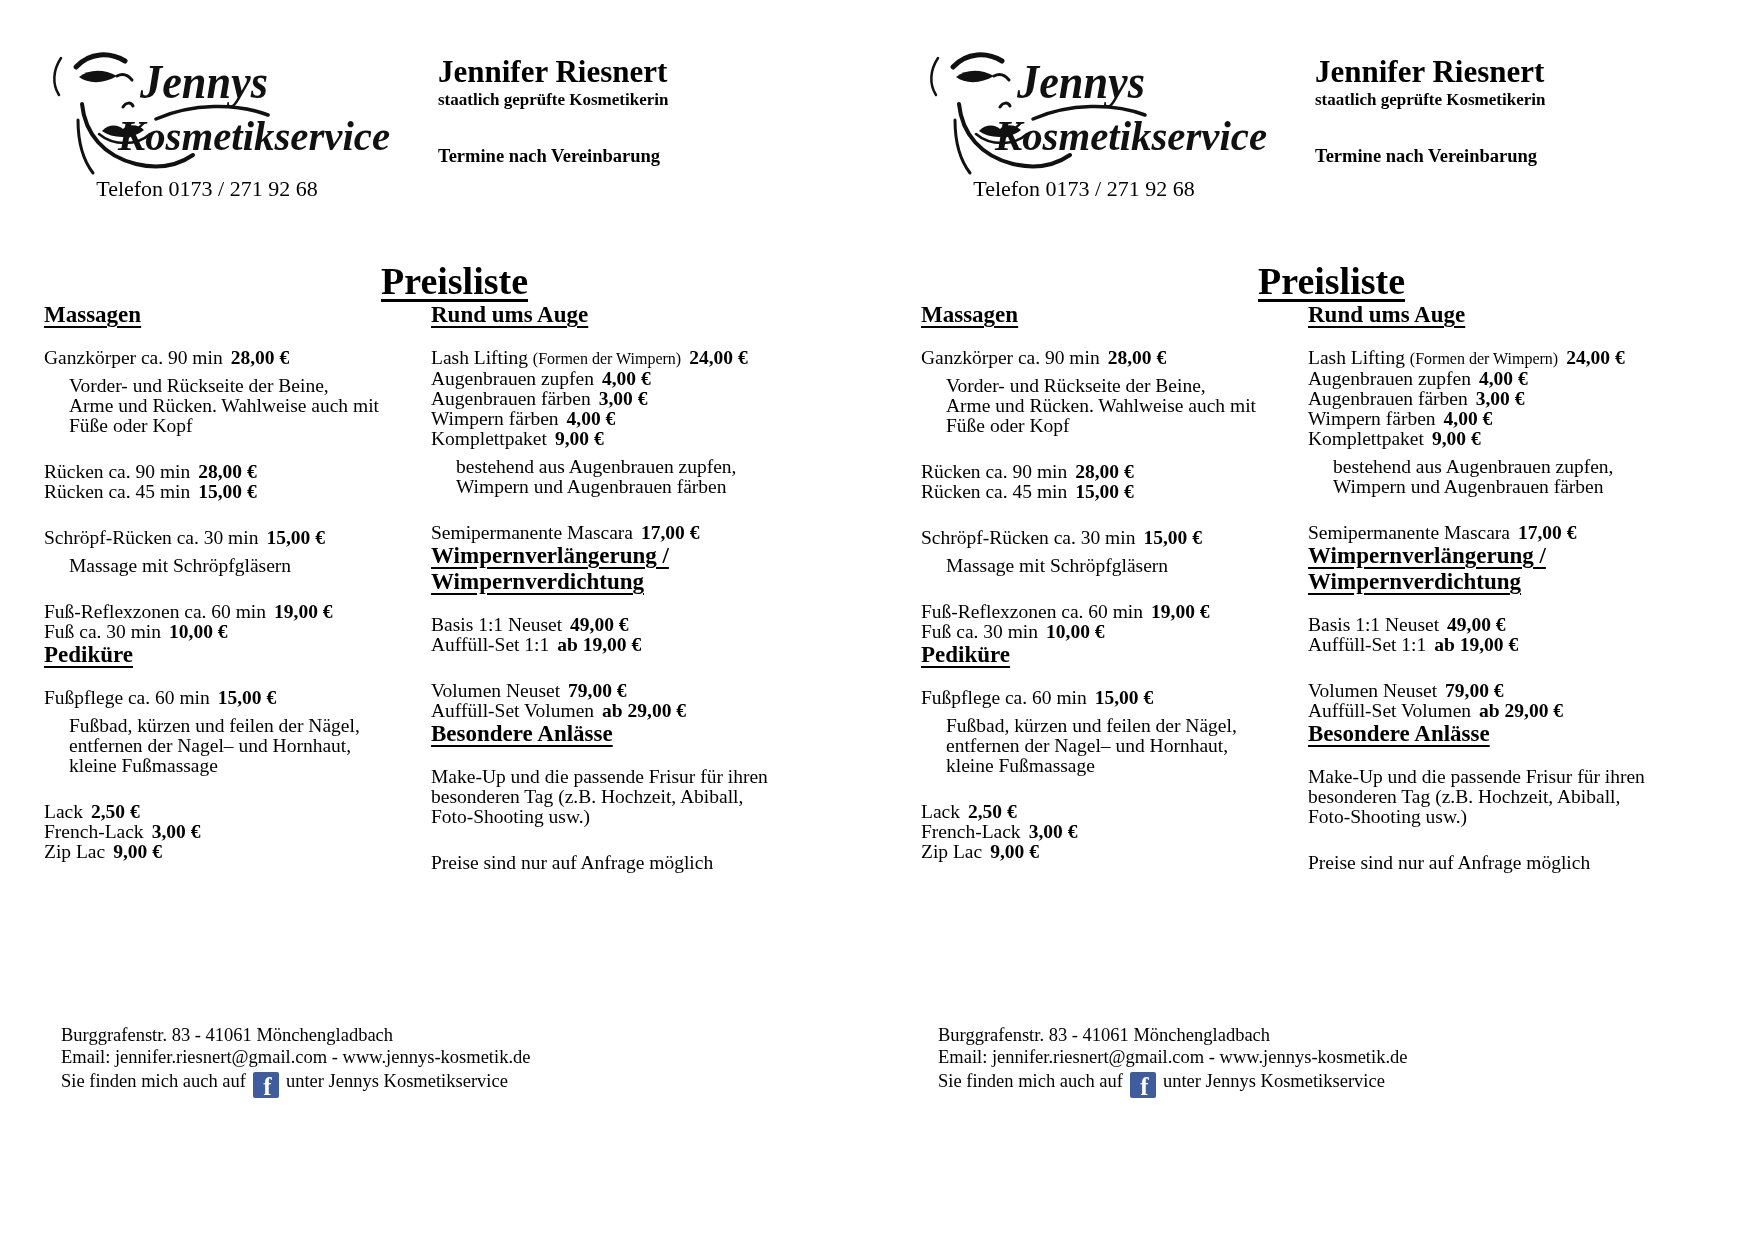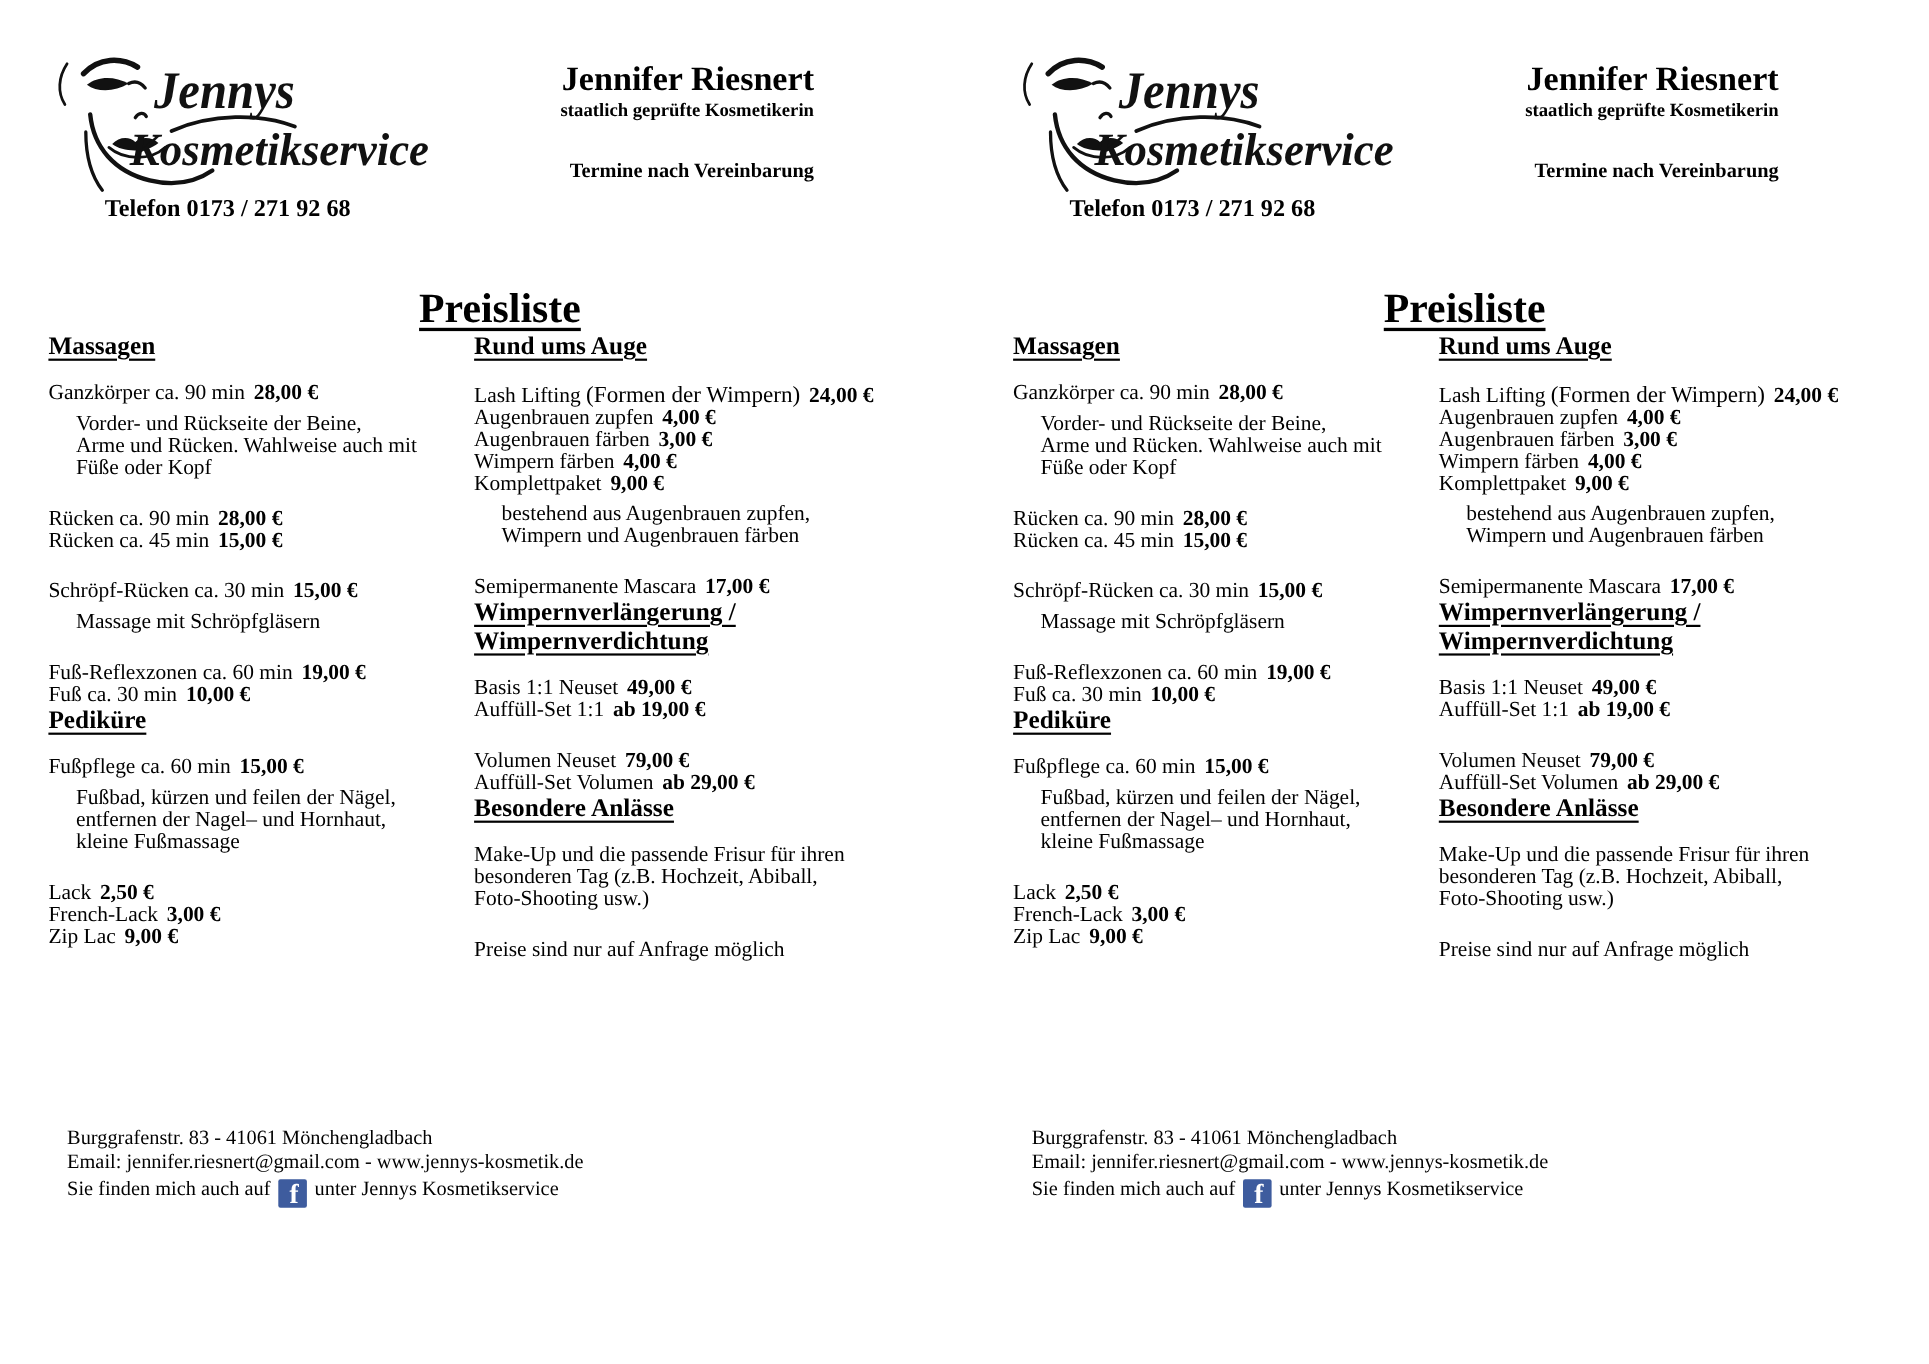--- a/index.html
+++ b/index.html
@@ -11,23 +11,23 @@
     overflow: hidden;
   }
   .page { display: flex; width: 1754px; height: 1240px; }
   .flyer { position: relative; width: 877px; height: 1240px; flex: 0 0 877px; }
 
   
   .brand { position: absolute; left: 52px; top: 46px; width: 348px; height: 130px; }
   .logo-svg { display: block; }
   .phone {
     position: absolute; left: 76px; top: 176px; width: 262px;
-    text-align: center; font-weight: bold; font-size: 22px; white-space: nowrap;
-  }
-  .owner { position: absolute; left: 438px; top: 54px; width: 302px; text-align: right; }
+    text-align: center; font-weight: normal; font-size: 22px; white-space: nowrap;
+  }
+  .owner { position: absolute; left: 438px; top: 54px; width: 302px; text-align: left; }
   .owner-name { font-size: 31px; font-weight: bold; line-height: 36px; white-space: nowrap; }
   .owner-sub  { font-size: 17px; font-weight: bold; line-height: 20px; white-space: nowrap; }
   .owner-appt { font-size: 18.5px; font-weight: bold; margin-top: 36px; white-space: nowrap; }
 
   
   .title {
     position: absolute; top: 243px; left: 0; width: 100%; margin: 16px;
     text-align: center; font-size: 38px; font-weight: bold;
     text-decoration: underline; text-decoration-thickness: 3px; text-underline-offset: 5px;
   }
@@ -38,21 +38,21 @@
   .col-left  { width: 369px; }
   .col-right { width: 361px; }
 
   h2.sec {
     font-size: 23px; font-weight: bold; line-height: 26px; margin: 0 0 20px 0;
     text-decoration: underline; text-decoration-thickness: 2px; text-underline-offset: 4px;
   }
   .row { display: flex; justify-content: flex-start; align-items: baseline; }
   .row .price { font-weight: bold; white-space: nowrap; padding-left: 8px; }
   .lbl { white-space: nowrap; }
-  .note { font-size: 21px; }
+  .note { font-size: 16px; }
   .desc { margin: 8px 0 0 25px; }
   .desc div { white-space: nowrap; }
   .para div { white-space: nowrap; }
   .mt    { margin-top: 26px; }
   .mt-lg { margin-top: 42px; }
 
   
   .footer {
     position: absolute; left: 61px; top: 1024px; width: 748px;
     text-align: left; font-size: 18.5px; line-height: 22px;

